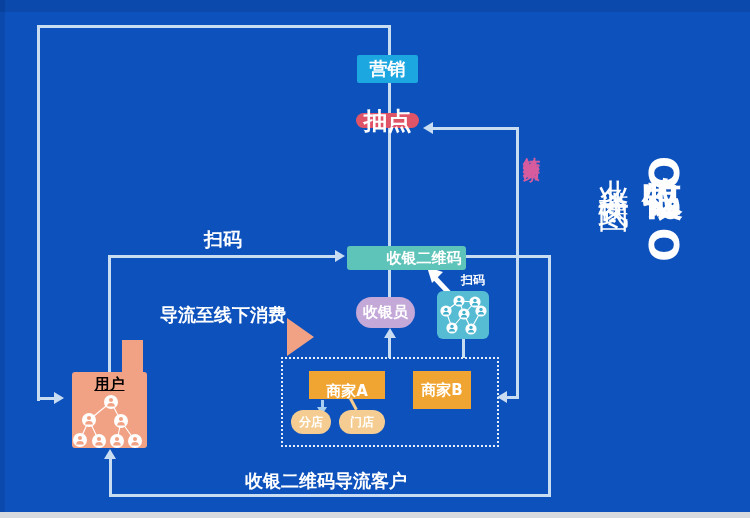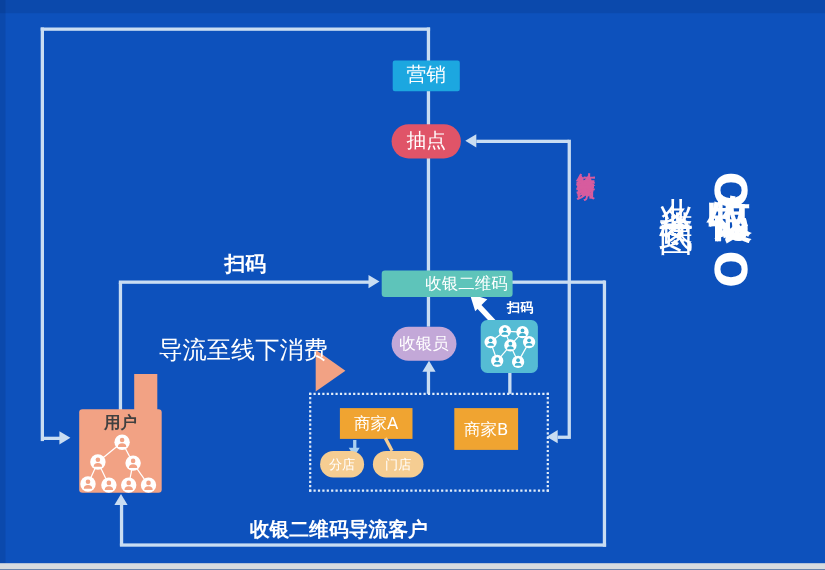--- a/index.html
+++ b/index.html
@@ -5,21 +5,21 @@
   html,body{margin:0;padding:0;background:#222;}
   #stage{
     position:relative;width:750px;height:518px;overflow:hidden;
     background:#0D51BC;
     font-family:"DejaVu Sans","Liberation Sans",sans-serif;
   }
   .abs{position:absolute;}
   .line{position:absolute;background:#C9DDF2;}
   .node{
     position:absolute;display:flex;align-items:center;justify-content:center;
-    color:#fff;font-weight:normal;text-align:center;line-height:1;
+    color:#fff;font-weight:bold;text-align:center;line-height:1;
   }
   
   .ah{position:absolute;width:0;height:0;}
   .ah-right{border-top:6px solid transparent;border-bottom:6px solid transparent;border-left:10px solid #C9DDF2;}
   .ah-left{border-top:6px solid transparent;border-bottom:6px solid transparent;border-right:10px solid #C9DDF2;}
   .ah-up{border-left:6px solid transparent;border-right:6px solid transparent;border-bottom:10px solid #C9DDF2;}
   .ah-down-sm{border-left:5px solid transparent;border-right:5px solid transparent;border-top:8px solid #A9CFF0;}
   .vtext{writing-mode:vertical-rl;text-orientation:mixed;}
   .lbl{position:absolute;color:#fff;white-space:nowrap;}
   .dashedbox{
@@ -65,21 +65,21 @@
 
   <svg class="abs" style="left:424px;top:264px;" width="30" height="32" viewBox="0 0 30 32">
     <line x1="25" y1="29" x2="11" y2="14" stroke="#FFFFFF" stroke-width="5"></line>
     <polygon points="3,3 19,8 8,19" fill="#FFFFFF"></polygon>
   </svg>
 
   <div class="node" style="left:357px;top:55px;width:61px;height:28px;background:#1CA7E0;border-radius:2px;font-size:18px;">
     <span>营销</span>
   </div>
 
-  <div class="node" style="left:356px;top:113px;width:63px;height:31px;background:#E05468;border-radius:16px;font-size:18px;">
+  <div class="node" style="left:356px;top:113px;width:63px;height:15px;background:#E05468;border-radius:16px;font-size:24px;">
     <span>抽点</span>
   </div>
 
 
   <div class="node" style="left:347px;top:246px;width:84px;height:24px;background:#5EC4BA;border-radius:3px;font-size:15px;padding-left:35px;">
     <span>收银二维码</span>
   </div>
 
   <div class="node" style="left:356px;top:297px;width:59px;height:31px;background:#C3A8D8;border-radius:16px;font-size:15px;">
     <span>收银员</span>
@@ -133,21 +133,21 @@
         <g transform="translate(34,38)">
             <circle r="5.6" fill="#fff"></circle>
             <circle cy="-1.6" r="1.7" fill="#3FAECB"></circle>
             <path d="M-3,3.4 a3,2.6 0 0 1 6,0 z" fill="#3FAECB"></path>
           </g>
       </g>
     </svg>
   </div>
 
   <div class="abs" style="left:72px;top:372px;width:75px;height:76px;background:#F2A284;border-radius:3px;">
-    <div style="text-align:center;color:#404040;font-weight:bold;font-size:15px;margin-top:3px;">用户</div>
+    <div style="text-align:center;color:#000000;font-weight:bold;font-size:15px;margin-top:3px;text-decoration:underline;">用户</div>
     <svg width="75" height="56" viewBox="0 0 75 56" style="display:block;">
       <g stroke="#FFFFFF" stroke-width="1.1">
         <line x1="39" y1="8" x2="17" y2="26"></line>
           <line x1="39" y1="8" x2="49" y2="27"></line>
         <line x1="17" y1="26" x2="8" y2="46"></line>
           <line x1="17" y1="26" x2="27" y2="47"></line>
         <line x1="49" y1="27" x2="45" y2="47"></line>
           <line x1="49" y1="27" x2="63" y2="47"></line>
       </g>
       <g>
@@ -185,45 +185,45 @@
             <circle r="7" fill="#fff"></circle>
             <circle cy="-2" r="2.1" fill="#F2A284"></circle>
             <path d="M-3.8,4.4 a3.8,3.4 0 0 1 7.6,0 z" fill="#F2A284"></path>
           </g>
       </g>
     </svg>
   </div>
 
   <div class="abs" style="left:122px;top:340px;width:21px;height:33px;background:#F2A284;"></div>
   <div class="ah" style="left:287px;top:318px;border-top:19px solid transparent;border-bottom:19px solid transparent;border-left:27px solid #F2A284;"></div>
-  <div class="lbl" style="left:144px;top:303px;font-size:22px;font-weight:normal;">导流至线下消费</div>
+  <div class="lbl" style="left:160px;top:303px;font-size:18px;font-weight:bold;">导流至线下消费</div>
 
   <div class="dashedbox"></div>
 
-  <div class="node" style="left:309px;top:371px;width:66px;height:28px;background:#F0A431;font-size:15px;">
+  <div class="node" style="left:309px;top:371px;width:76px;height:28px;background:#F0A431;font-size:15px;align-items:flex-end;">
     <span>商家A</span>
   </div>
   <div class="node" style="left:413px;top:371px;width:58px;height:38px;background:#F0A431;font-size:15px;">
     <span>商家B</span>
   </div>
 
   <div class="abs" style="left:321px;top:400px;width:3px;height:9px;background:#A9CFF0;"></div>
   <div class="ah ah-down-sm" style="left:317px;top:407px;"></div>
   <div class="abs" style="left:349px;top:399px;width:2.5px;height:13px;background:#F5CD92;transform:rotate(-28deg);transform-origin:top left;"></div>
 
   <div class="node" style="left:291px;top:410px;width:40px;height:24px;background:#F5CD92;border-radius:12px;font-size:12px;">
     <span>分店</span>
   </div>
   <div class="node" style="left:339px;top:410px;width:46px;height:24px;background:#F5CD92;border-radius:12px;font-size:12px;">
     <span>门店</span>
   </div>
 
   <div class="lbl" style="left:204px;top:227px;font-size:19px;font-weight:bold;">扫码</div>
 
-  <div class="lbl" style="left:227px;top:469px;font-size:18px;font-weight:bold;">收银二维码导流客户</div>
+  <div class="lbl" style="left:245px;top:469px;font-size:18px;font-weight:bold;">收银二维码导流客户</div>
 
   <div class="lbl vtext" style="left:521px;top:143px;font-size:17px;font-weight:bold;color:#D75C9E;letter-spacing:2px;">结算给商家</div>
 
   <div class="lbl vtext" style="left:593px;top:155px;font-size:31px;font-weight:400;letter-spacing:6px;">业务模式图</div>
   <div class="lbl vtext" style="left:636px;top:146px;font-size:40px;font-weight:800;letter-spacing:5px;">收银O2O</div>
 
   <div class="edge-strip-top"></div>
   <div class="edge-strip-left"></div>
   <div class="edge-strip-bottom"></div>
 

